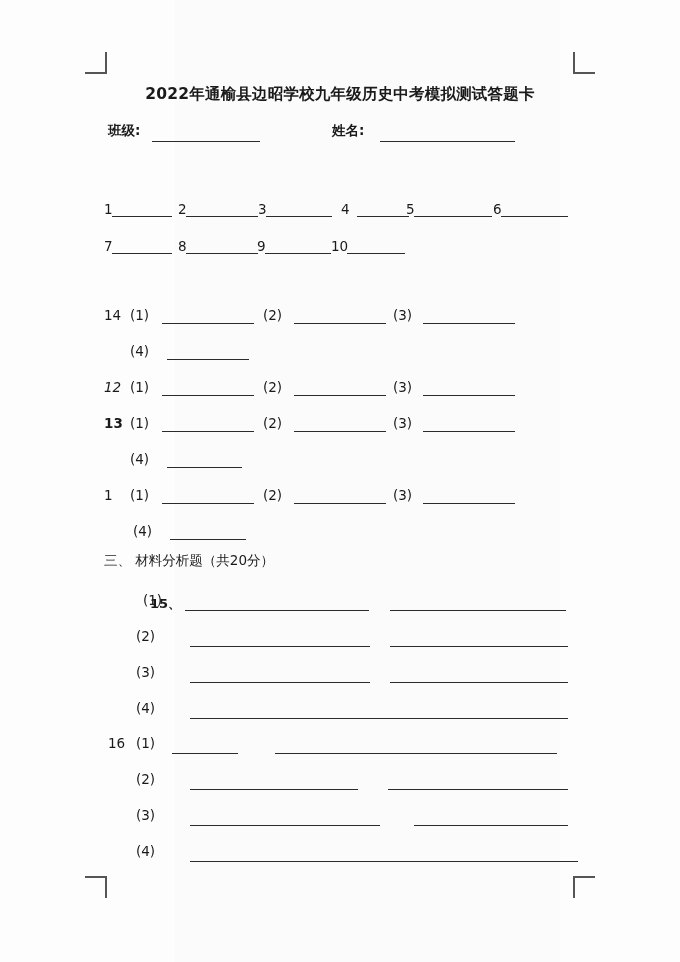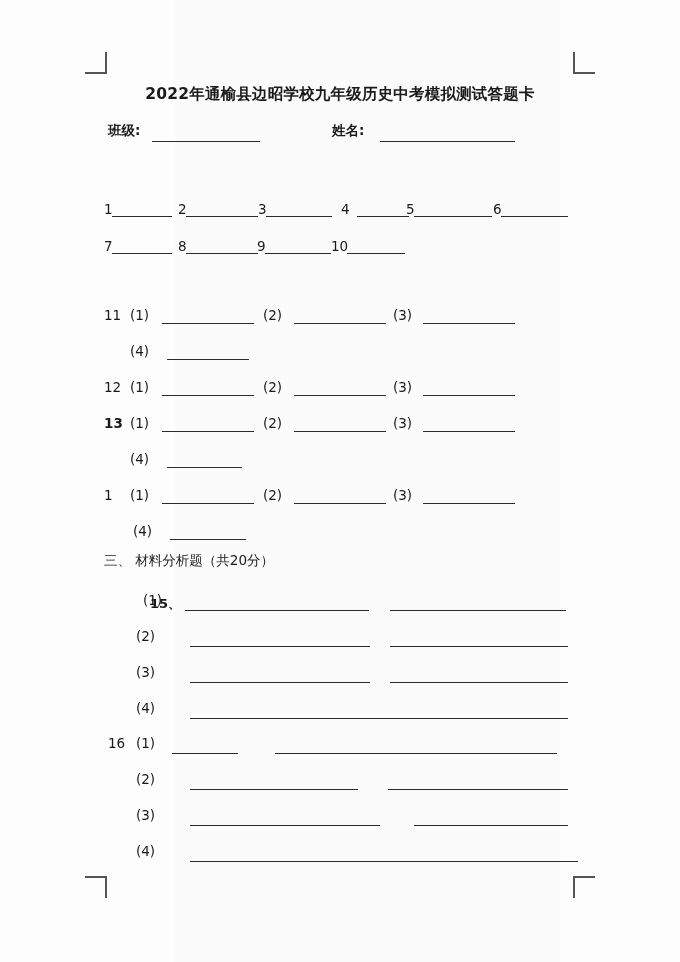--- a/index.html
+++ b/index.html
@@ -173,32 +173,32 @@
   <div class="lab mc" style="left:178px; top:238px;">8</div>
   <div class="rule" style="left:186px; top:253px; width:72px;"></div>
 
   <div class="lab mc" style="left:257px; top:238px;">9</div>
   <div class="rule" style="left:265px; top:253px; width:66px;"></div>
 
   <div class="lab mc" style="left:331px; top:238px;">10</div>
   <div class="rule" style="left:347px; top:253px; width:58px;"></div>
 
 
-  <div class="lab" style="left:104px; top:307px;">11</div>
+  <div class="lab" style="left:104px; top:307px;">14</div>
   <div class="lab" style="left:130px; top:307px;">(1)</div>
   <div class="rule" style="left:162px; top:323px; width:92px;"></div>
   <div class="lab" style="left:263px; top:307px;">(2)</div>
   <div class="rule" style="left:294px; top:323px; width:92px;"></div>
   <div class="lab" style="left:393px; top:307px;">(3)</div>
   <div class="rule" style="left:423px; top:323px; width:92px;"></div>
 
   <div class="lab" style="left:130px; top:343px;">(4)</div>
   <div class="rule" style="left:167px; top:359px; width:82px;"></div>
 
-  <div class="lab" style="left:104px; top:379px;">12</div>
+  <div class="lab" style="left:104px; top:379px;font-style:italic;">12</div>
   <div class="lab" style="left:130px; top:379px;">(1)</div>
   <div class="rule" style="left:162px; top:395px; width:92px;"></div>
   <div class="lab" style="left:263px; top:379px;">(2)</div>
   <div class="rule" style="left:294px; top:395px; width:92px;"></div>
   <div class="lab" style="left:393px; top:379px;">(3)</div>
   <div class="rule" style="left:423px; top:395px; width:92px;"></div>
 
   <div class="lab" style="left:104px; top:415px;font-weight:bold;">13</div>
   <div class="lab" style="left:130px; top:415px;">(1)</div>
   <div class="rule" style="left:162px; top:431px; width:92px;"></div>

